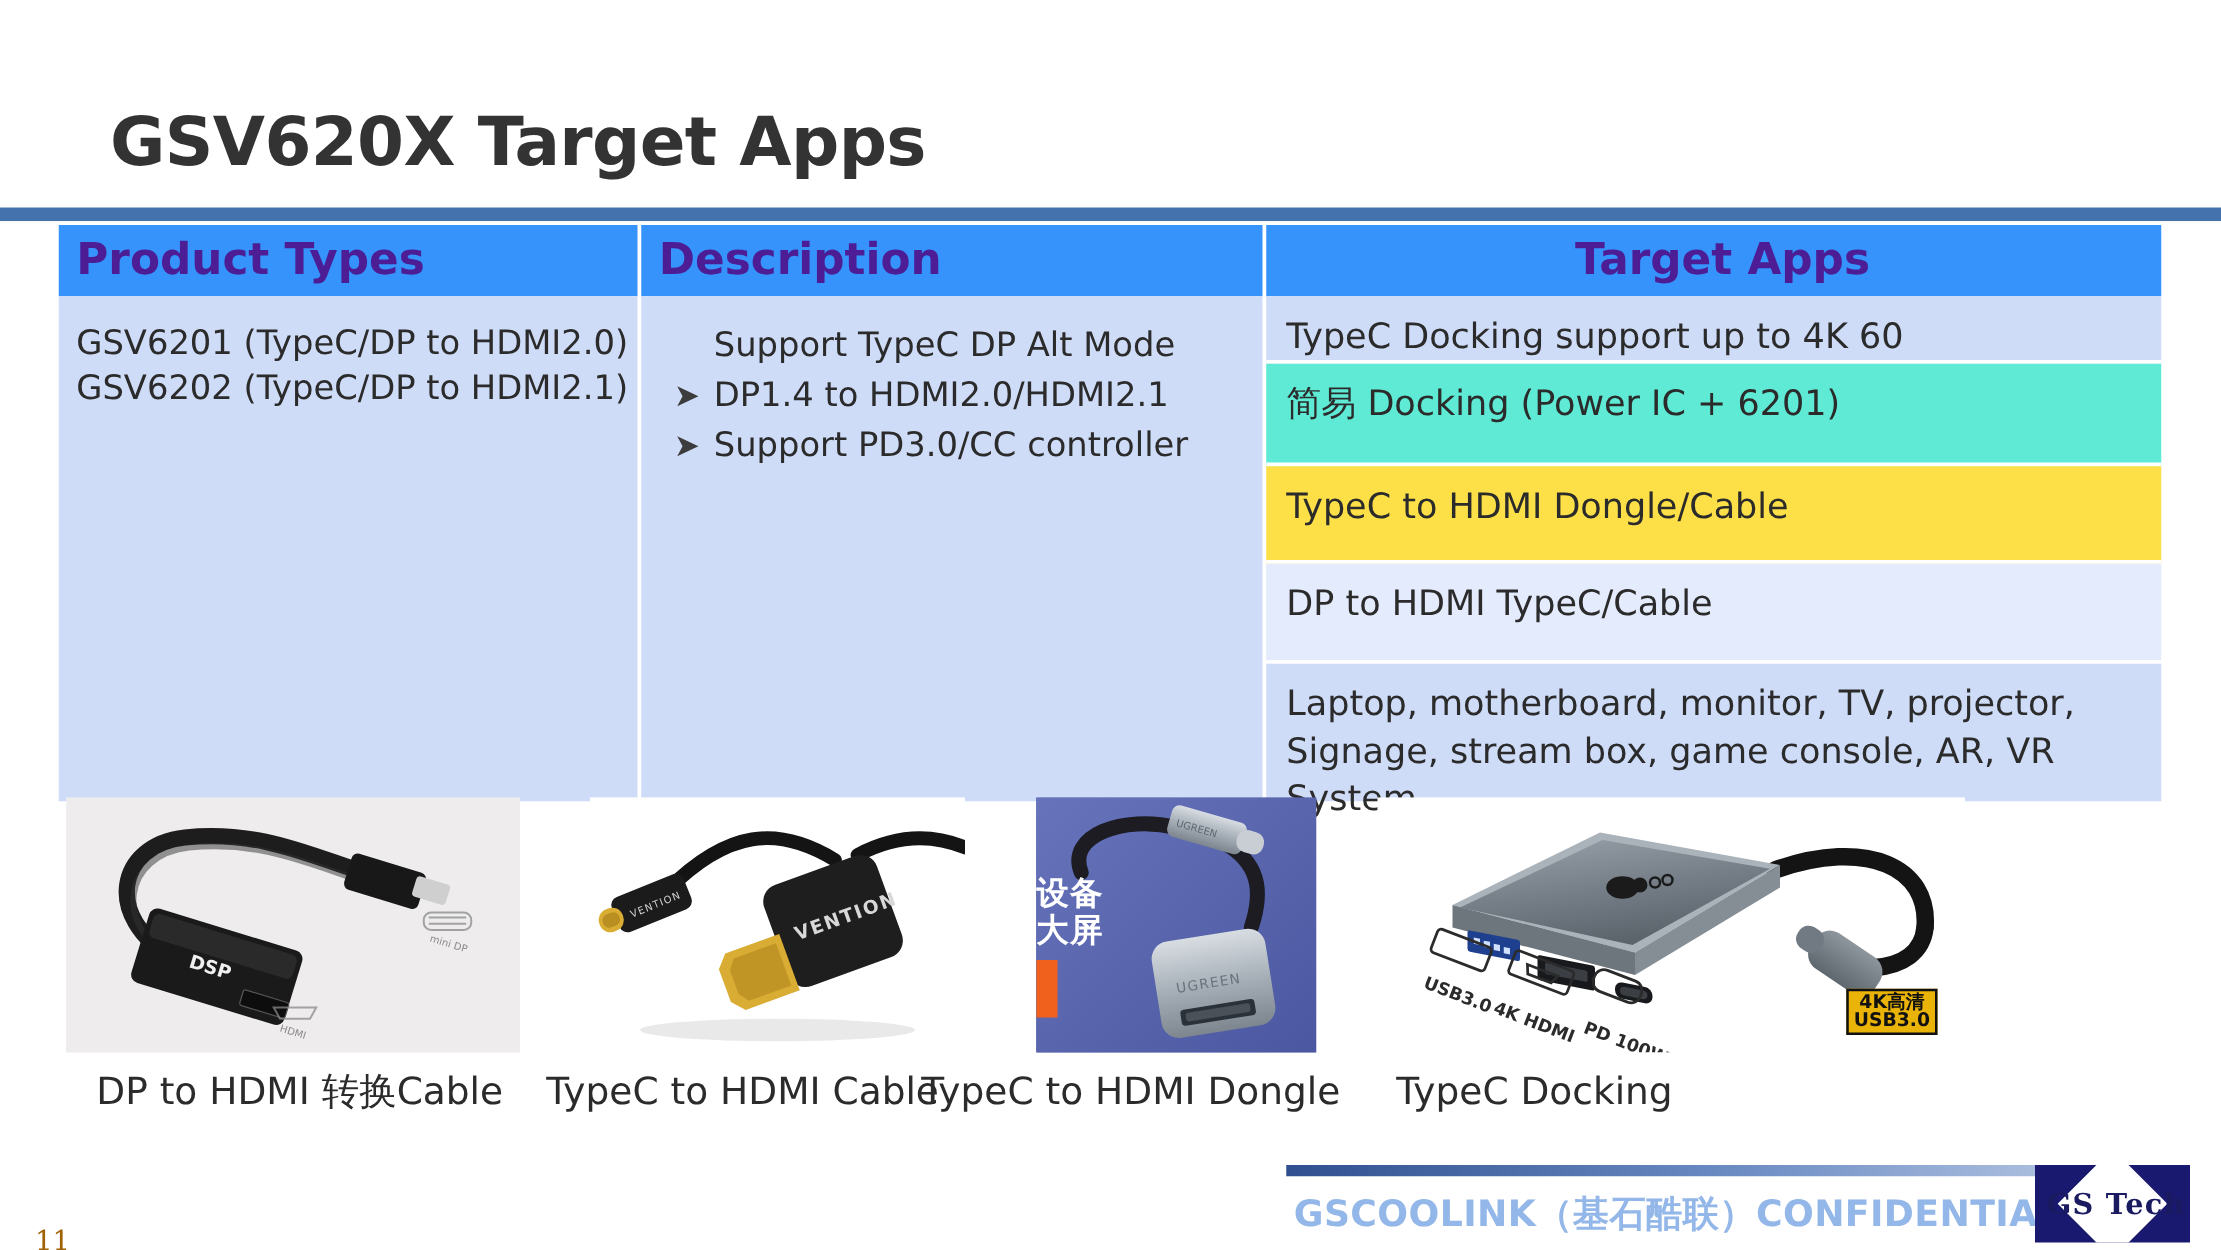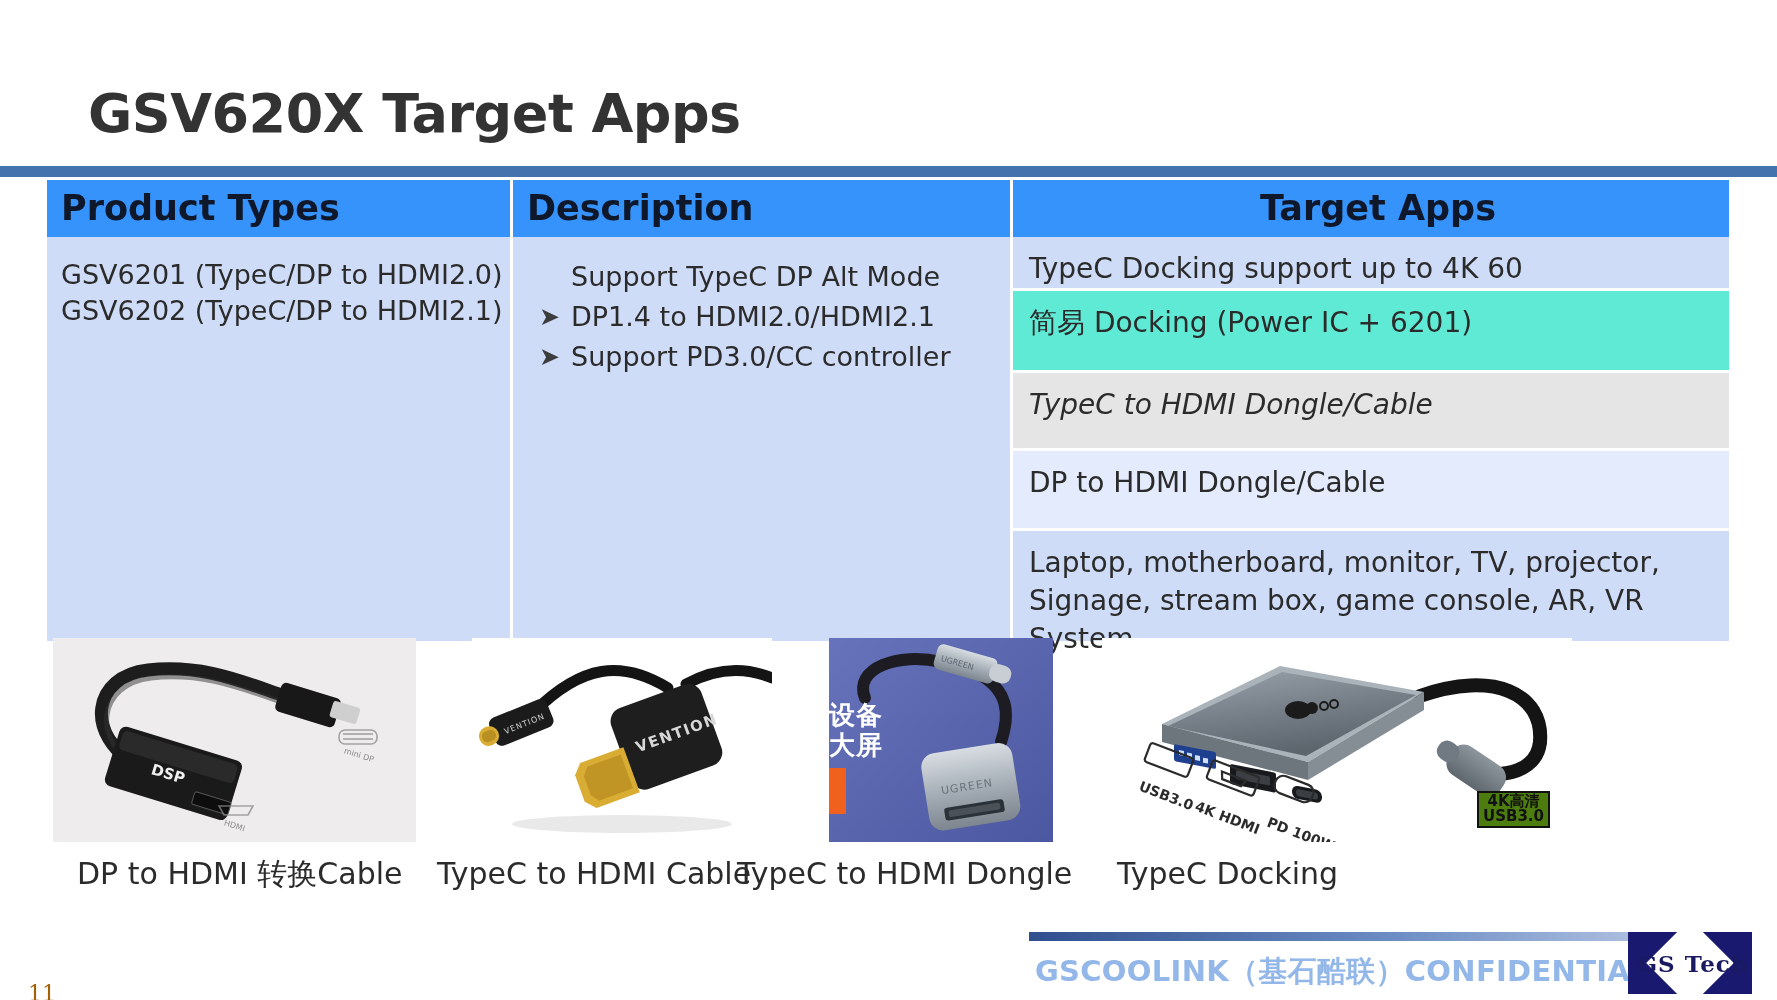--- a/index.html
+++ b/index.html
@@ -29,21 +29,21 @@
 
   
   .table{
     position:absolute;left:47px;top:180px;
     width:1682px;
   }
   .thead{
     display:flex;height:57px;background:#3693fb;
   }
   .th{
-    color:#0f172a;font-size:35px;font-weight:bold;
+    color:#4c1d95;font-size:35px;font-weight:bold;
     line-height:57px;padding-left:14px;
     box-sizing:border-box;
   }
   .th.c1{width:466px;border-right:3px solid #ffffff;}
   .th.c2{width:500px;border-right:3px solid #ffffff;}
   .th.c3{flex:1;text-align:center;}
 
   .tbody{display:flex;}
   .col1{
     width:466px;background:#cfdcf8;border-right:3px solid #ffffff;
@@ -77,21 +77,21 @@
   .desc-txt{flex:1;}
 
   .ta-row{
     font-size:28px;color:#2b2b2b;
     padding:13px 0 13px 16px;
     box-sizing:border-box;
     border-bottom:3px solid #ffffff;
     line-height:38px;
   }
   .ta-row.shade-a{background:#cfdcf8;}
-  .ta-row.shade-b{background:#e5e5e5;font-style:italic;}
+  .ta-row.shade-b{background:#fde047;}
   .ta-row.shade-c{background:#e4ebfc;}
   .ta-row.highlight{background:#5eead4;}
   .ta-row.r1{height:54px;}
   .ta-row.r2{height:82px;}
   .ta-row.r3{height:78px;}
   .ta-row.r4{height:80px;}
   .ta-row.r5{height:110px;border-bottom:none;}
 
   
   .strip{
@@ -149,21 +149,21 @@
   .pagenum{
     position:absolute;left:28px;top:958px;
     font-family:"DejaVu Serif","Liberation Serif",serif;
     font-size:22px;color:#a16207;margin-top:23px;
   }
 
   
   .sv{position:absolute;left:0;top:0;width:100%;height:100%;}
   .badge4k{
     position:absolute;right:22px;bottom:14px;
-    background:#4d7c0f;border:2px solid #111;
+    background:#eab308;border:2px solid #111;
     padding:1px 4px;line-height:1.05;
     font-size:15px;font-weight:bold;color:#111;
     text-align:center;
   }
   .badge4k div{white-space:nowrap;}
   .cntxt{
     position:absolute;color:#ffffff;font-weight:bold;
     font-size:26px;line-height:30px;letter-spacing:1px;
   }
 </style>
@@ -205,21 +205,21 @@
             <span class="bullet">➤</span>
             <span class="desc-txt">Support PD3.0/CC controller</span>
           </div>
         </div>
       </div>
 
       <div class="col3">
         <div class="ta-row shade-a r1">TypeC Docking support up to 4K 60</div>
         <div class="ta-row highlight r2">简易 Docking (Power IC + 6201)</div>
         <div class="ta-row shade-b r3">TypeC to HDMI Dongle/Cable</div>
-        <div class="ta-row shade-c r4">DP to HDMI Dongle/Cable</div>
+        <div class="ta-row shade-c r4">DP to HDMI TypeC/Cable</div>
         <div class="ta-row shade-a r5">Laptop, motherboard, monitor, TV, projector, Signage, stream box, game console, AR, VR System</div>
       </div>
 
     </div>
   </div>
 
   <div class="strip">
 
     <div class="pcard card1">
       <svg class="sv" viewBox="0 0 363 204" preserveAspectRatio="none">

